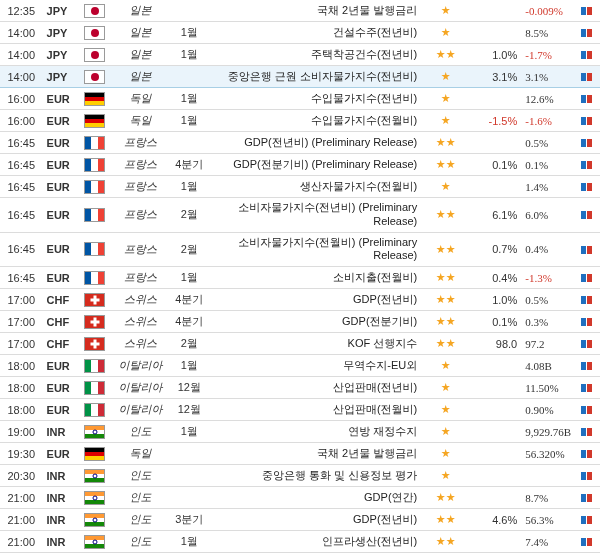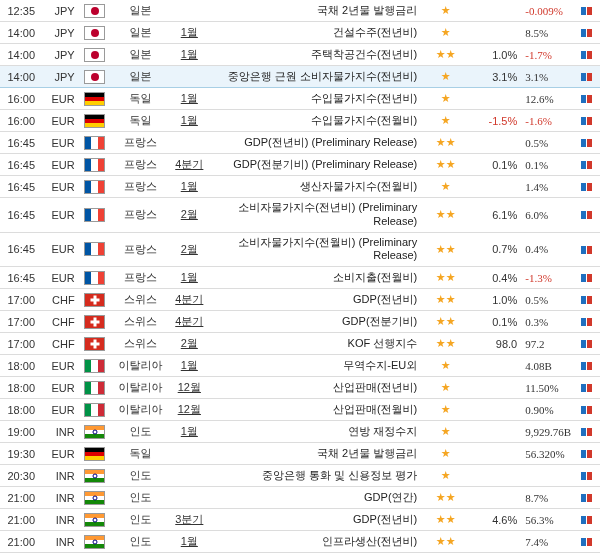--- a/index.html
+++ b/index.html
@@ -30,24 +30,24 @@
     vertical-align: middle;
     height: 20px;
     box-sizing: border-box;
     overflow: hidden;
   }
   tr.row.highlight td {
     border-top: 1px solid #a8cfe5;
     border-bottom: 1px solid #a8cfe5;
   }
   .c-time   { width: 40px;  text-align: center; color: #333; white-space: nowrap;}
-  .c-cur    { width: 34px;  text-align: right; color: #333; font-weight: normal;}
+  .c-cur    { width: 34px;  text-align: left; color: #333; font-weight: bold;}
   .c-flag   { width: 30px;  text-align: center; }
-  .c-ctry   { width: 56px;  text-align: center; color: #333; }
-  .c-per    { width: 36px;  text-align: center; color: #333; text-decoration: underline; }
+  .c-ctry   { width: 56px;  text-align: center; color: #333; font-style: italic; }
+  .c-per    { width: 36px;  text-align: center; color: #333; }
   .c-event  { width: 200px; text-align: right;  color: #222; line-height: 1.25; }
   .c-imp    { width: 46px;  text-align: center; white-space: nowrap; }
   .c-act    { width: 48px;  text-align: right; color: #333; }
   .c-fcst   { width: 48px;  color: #333; font-family: Liberation Serif, serif; }
   .c-alert  { width: 26px;  text-align: center; }
 
   .val-neg { color: #d1382b; }
   .val-plain { color: #333333; }
 
   

